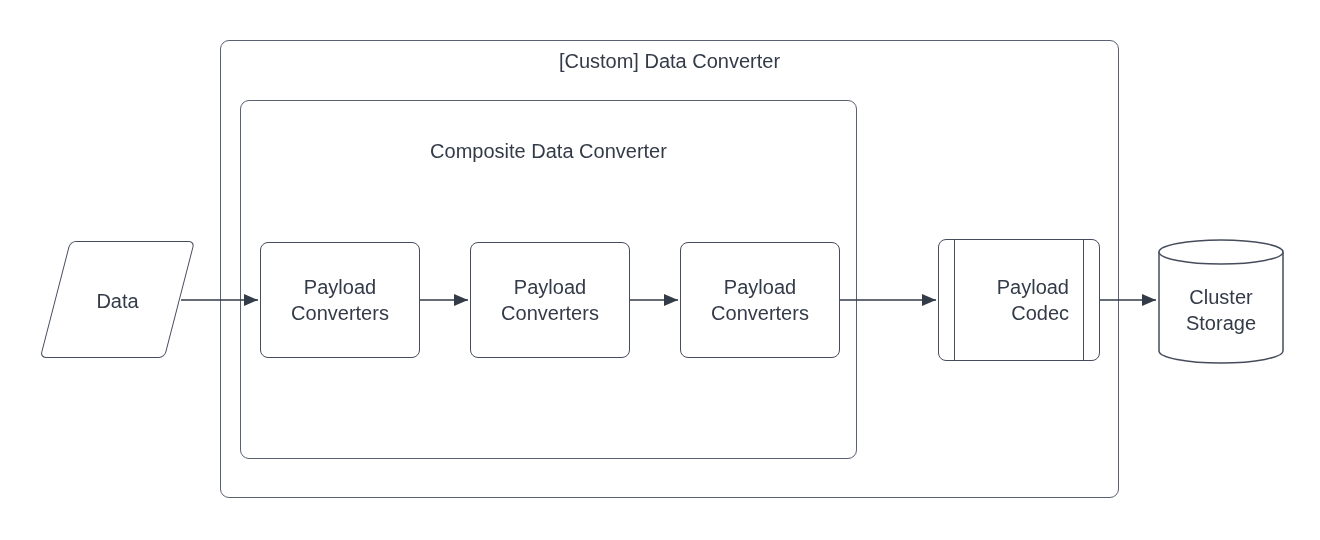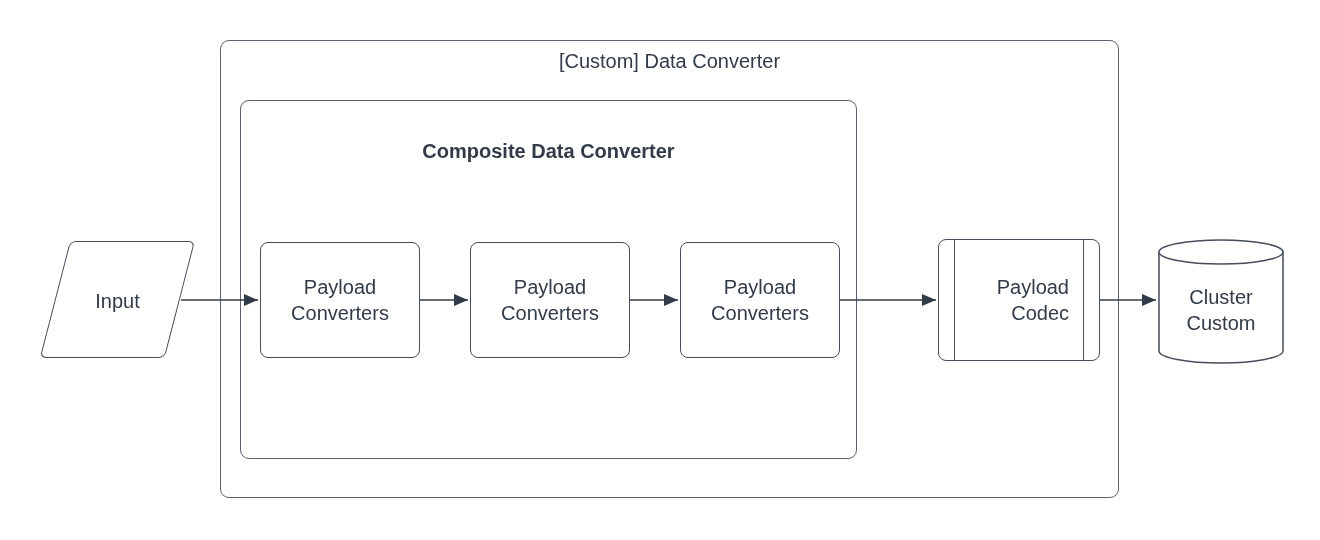--- a/index.html
+++ b/index.html
@@ -83,21 +83,21 @@
 </head>
 <body>
 
 <div class="canvas">
 
   <div class="container-box" style="left:220px; top:40px; width:899px; height:458px;">
     <div class="container-title" style="top:7px;">[Custom] Data Converter</div>
   </div>
 
   <div class="container-box" style="left:240px; top:100px; width:617px; height:359px;">
-    <div class="container-title" style="top:37px;font-weight:bold;">Composite Data Converter</div>
+    <div class="container-title" style="top:37px;">Composite Data Converter</div>
   </div>
 
   <svg class="svg-layer" viewBox="0 0 1320 540" xmlns="http://www.w3.org/2000/svg">
     <defs>
       <marker id="arrowhead" markerUnits="userSpaceOnUse" markerWidth="14" markerHeight="12" viewBox="0 0 13 11" refX="13" refY="5.5" orient="auto">
         <path d="M0,0 L13,5.5 L0,11 Z" fill="#333b48"></path>
       </marker>
     </defs>
 
     <path d="M1159,252 V351 A62,12 0 0 0 1283,351 V252" fill="#ffffff" stroke="#454d5c" stroke-width="1.5"></path>
@@ -105,21 +105,21 @@
 
     <line x1="181" y1="300" x2="258" y2="300" stroke="#333b48" stroke-width="1.5" marker-end="url(#arrowhead)"></line>
     <line x1="420" y1="300" x2="468" y2="300" stroke="#333b48" stroke-width="1.5" marker-end="url(#arrowhead)"></line>
     <line x1="630" y1="300" x2="678" y2="300" stroke="#333b48" stroke-width="1.5" marker-end="url(#arrowhead)"></line>
     <line x1="840" y1="300" x2="936" y2="300" stroke="#333b48" stroke-width="1.5" marker-end="url(#arrowhead)"></line>
     <line x1="1100" y1="300" x2="1156" y2="300" stroke="#333b48" stroke-width="1.5" marker-end="url(#arrowhead)"></line>
   </svg>
 
   <div class="skew-shape"></div>
   <div class="node-label" style="left:40px; top:242px; width:155px; height:117px;">
-    <div class="inner">Input</div>
+    <div class="inner">Data</div>
   </div>
 
   <div class="node-box" style="left:260px; top:242px; width:160px; height:116px;"></div>
   <div class="node-label" style="left:260px; top:242px; width:160px; height:116px;">
     <div class="inner" style="width:130px; margin:0 auto;">Payload Converters</div>
   </div>
 
   <div class="node-box" style="left:470px; top:242px; width:160px; height:116px;"></div>
   <div class="node-label" style="left:470px; top:242px; width:160px; height:116px;">
     <div class="inner" style="width:130px; margin:0 auto;">Payload Converters</div>
@@ -132,16 +132,16 @@
 
   <div class="node-box" style="left:938px; top:239px; width:162px; height:122px;">
     <div class="codec-bar" style="left:15px;"></div>
     <div class="codec-bar" style="right:15px;"></div>
   </div>
   <div class="node-label" style="left:938px; top:239px; width:162px; height:122px;text-align:right;">
     <div class="inner" style="width:100px; margin:0 auto;">Payload Codec</div>
   </div>
 
   <div class="node-label" style="left:1161px; top:257px; width:120px; height:105px;">
-    <div class="inner" style="width:90px; margin:0 auto;">Cluster Custom</div>
+    <div class="inner" style="width:90px; margin:0 auto;">Cluster Storage</div>
   </div>
 
 </div>
 
 </body></html>

